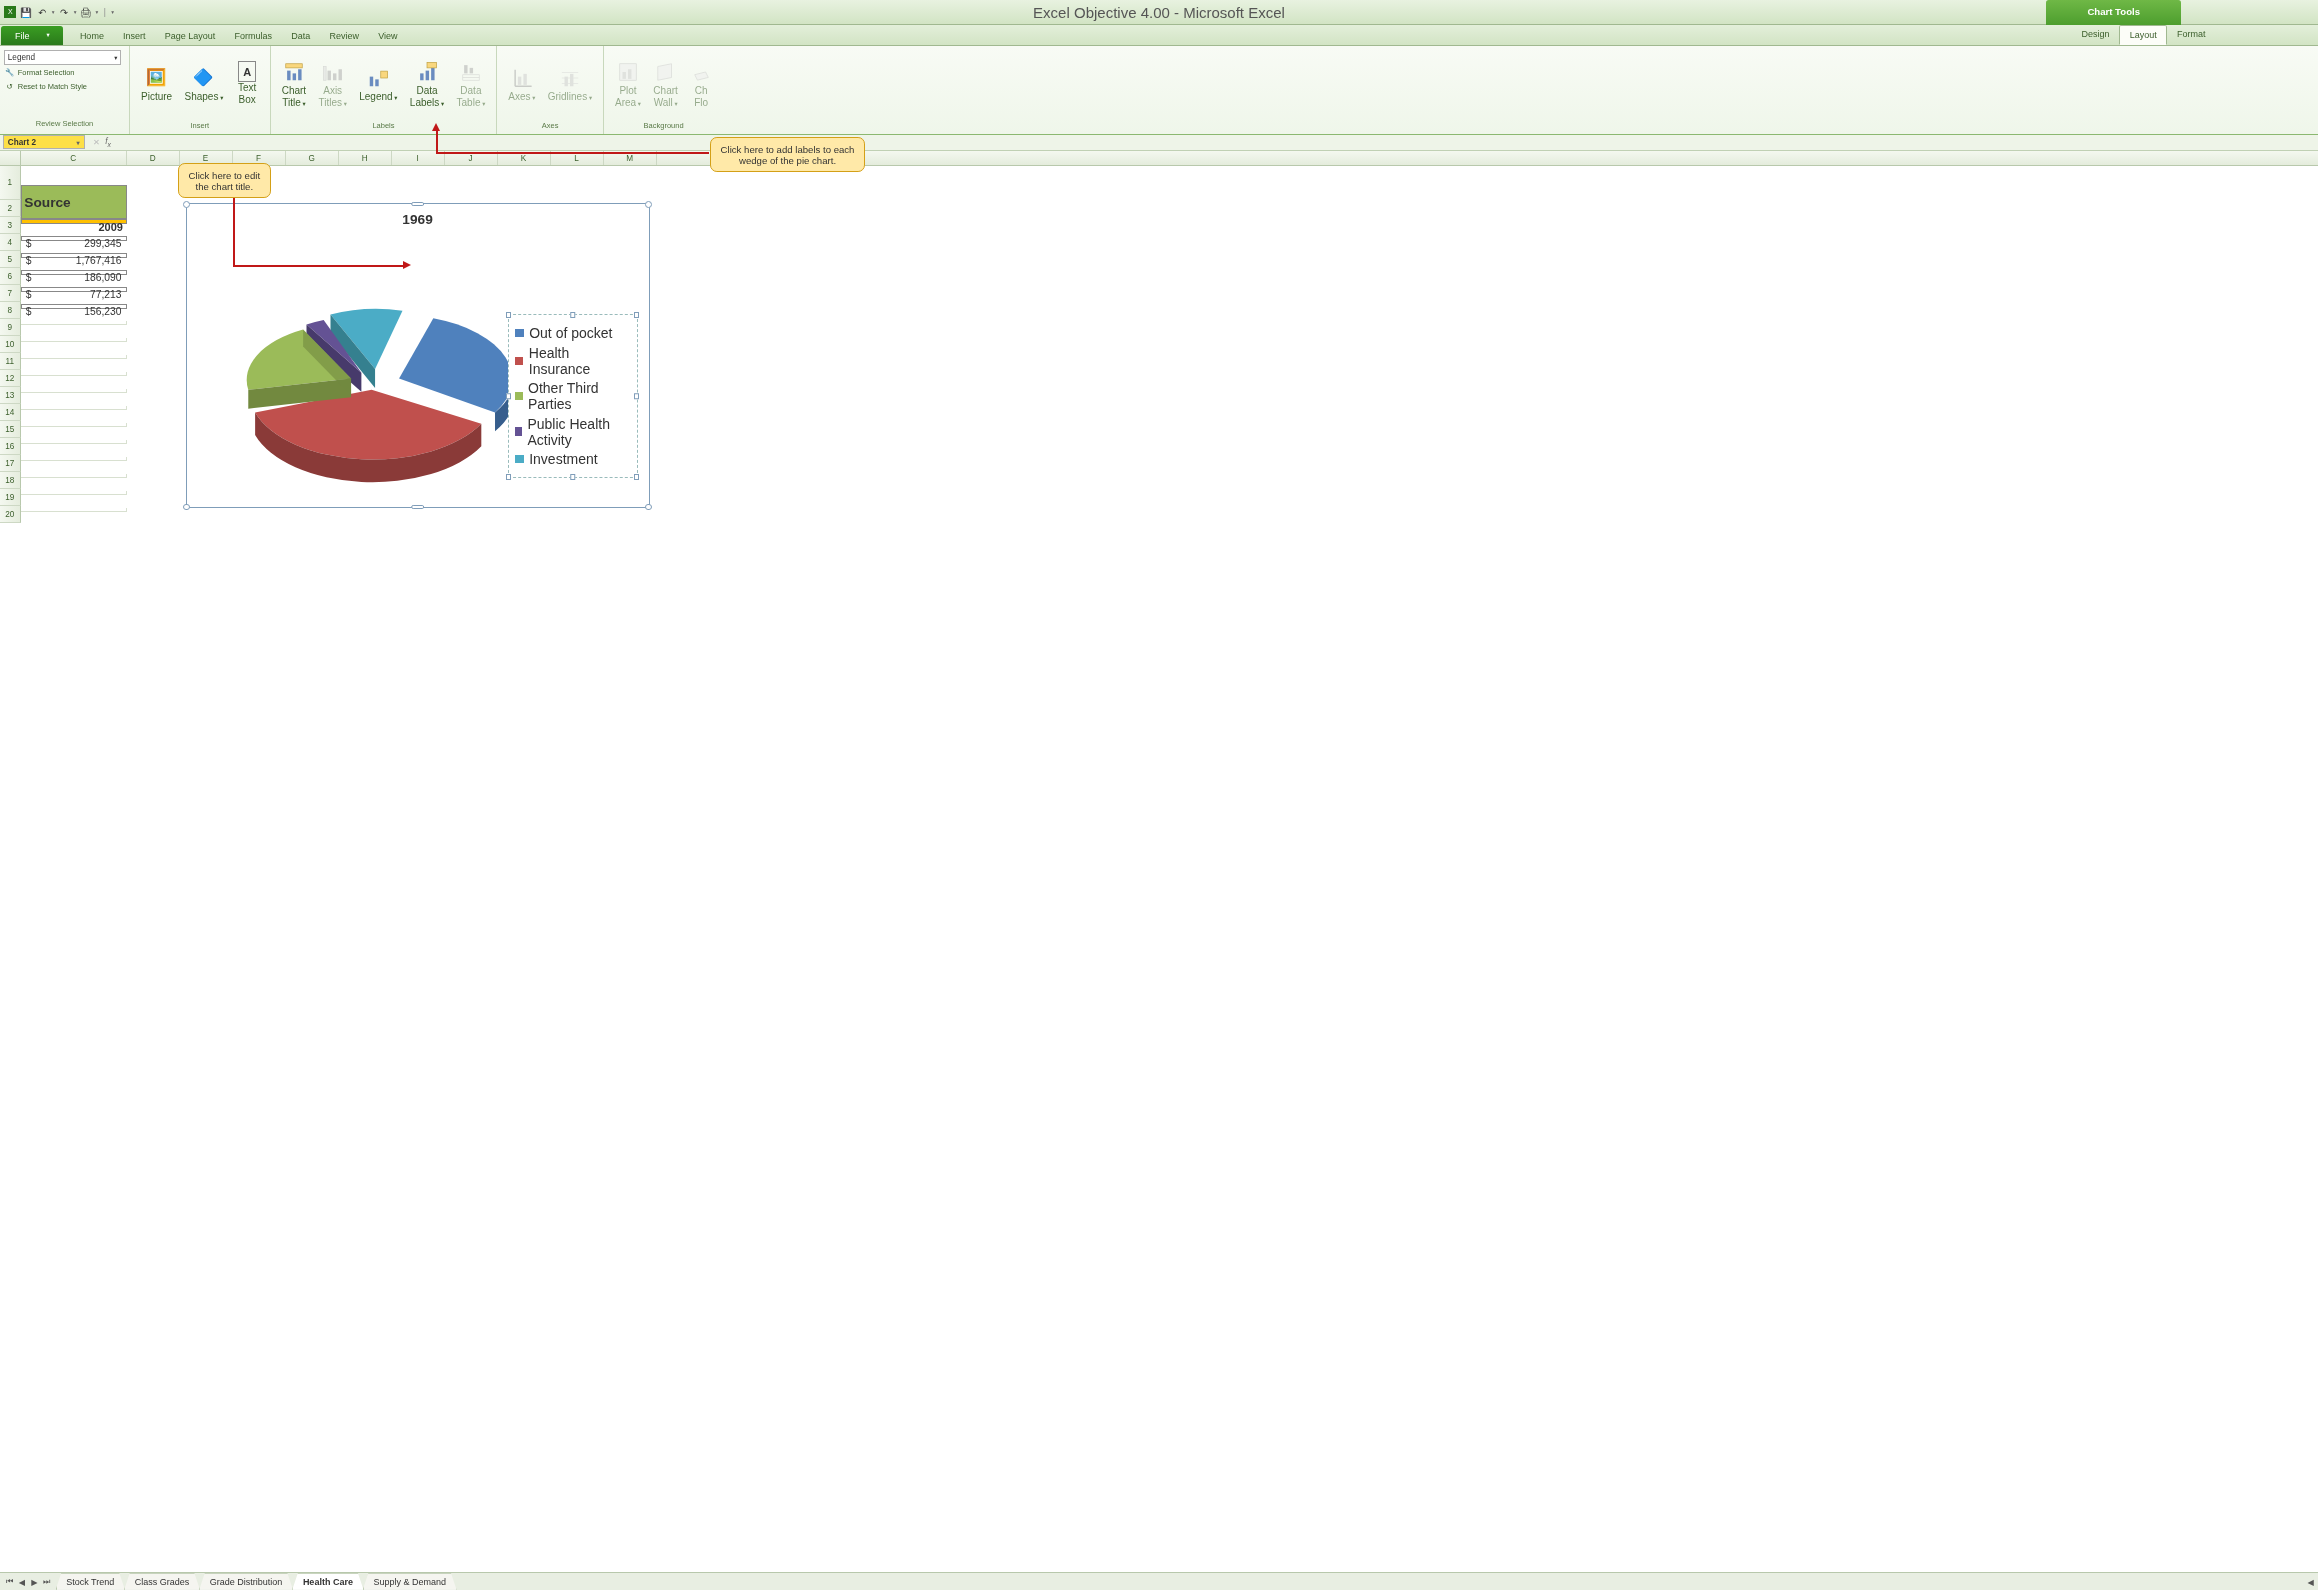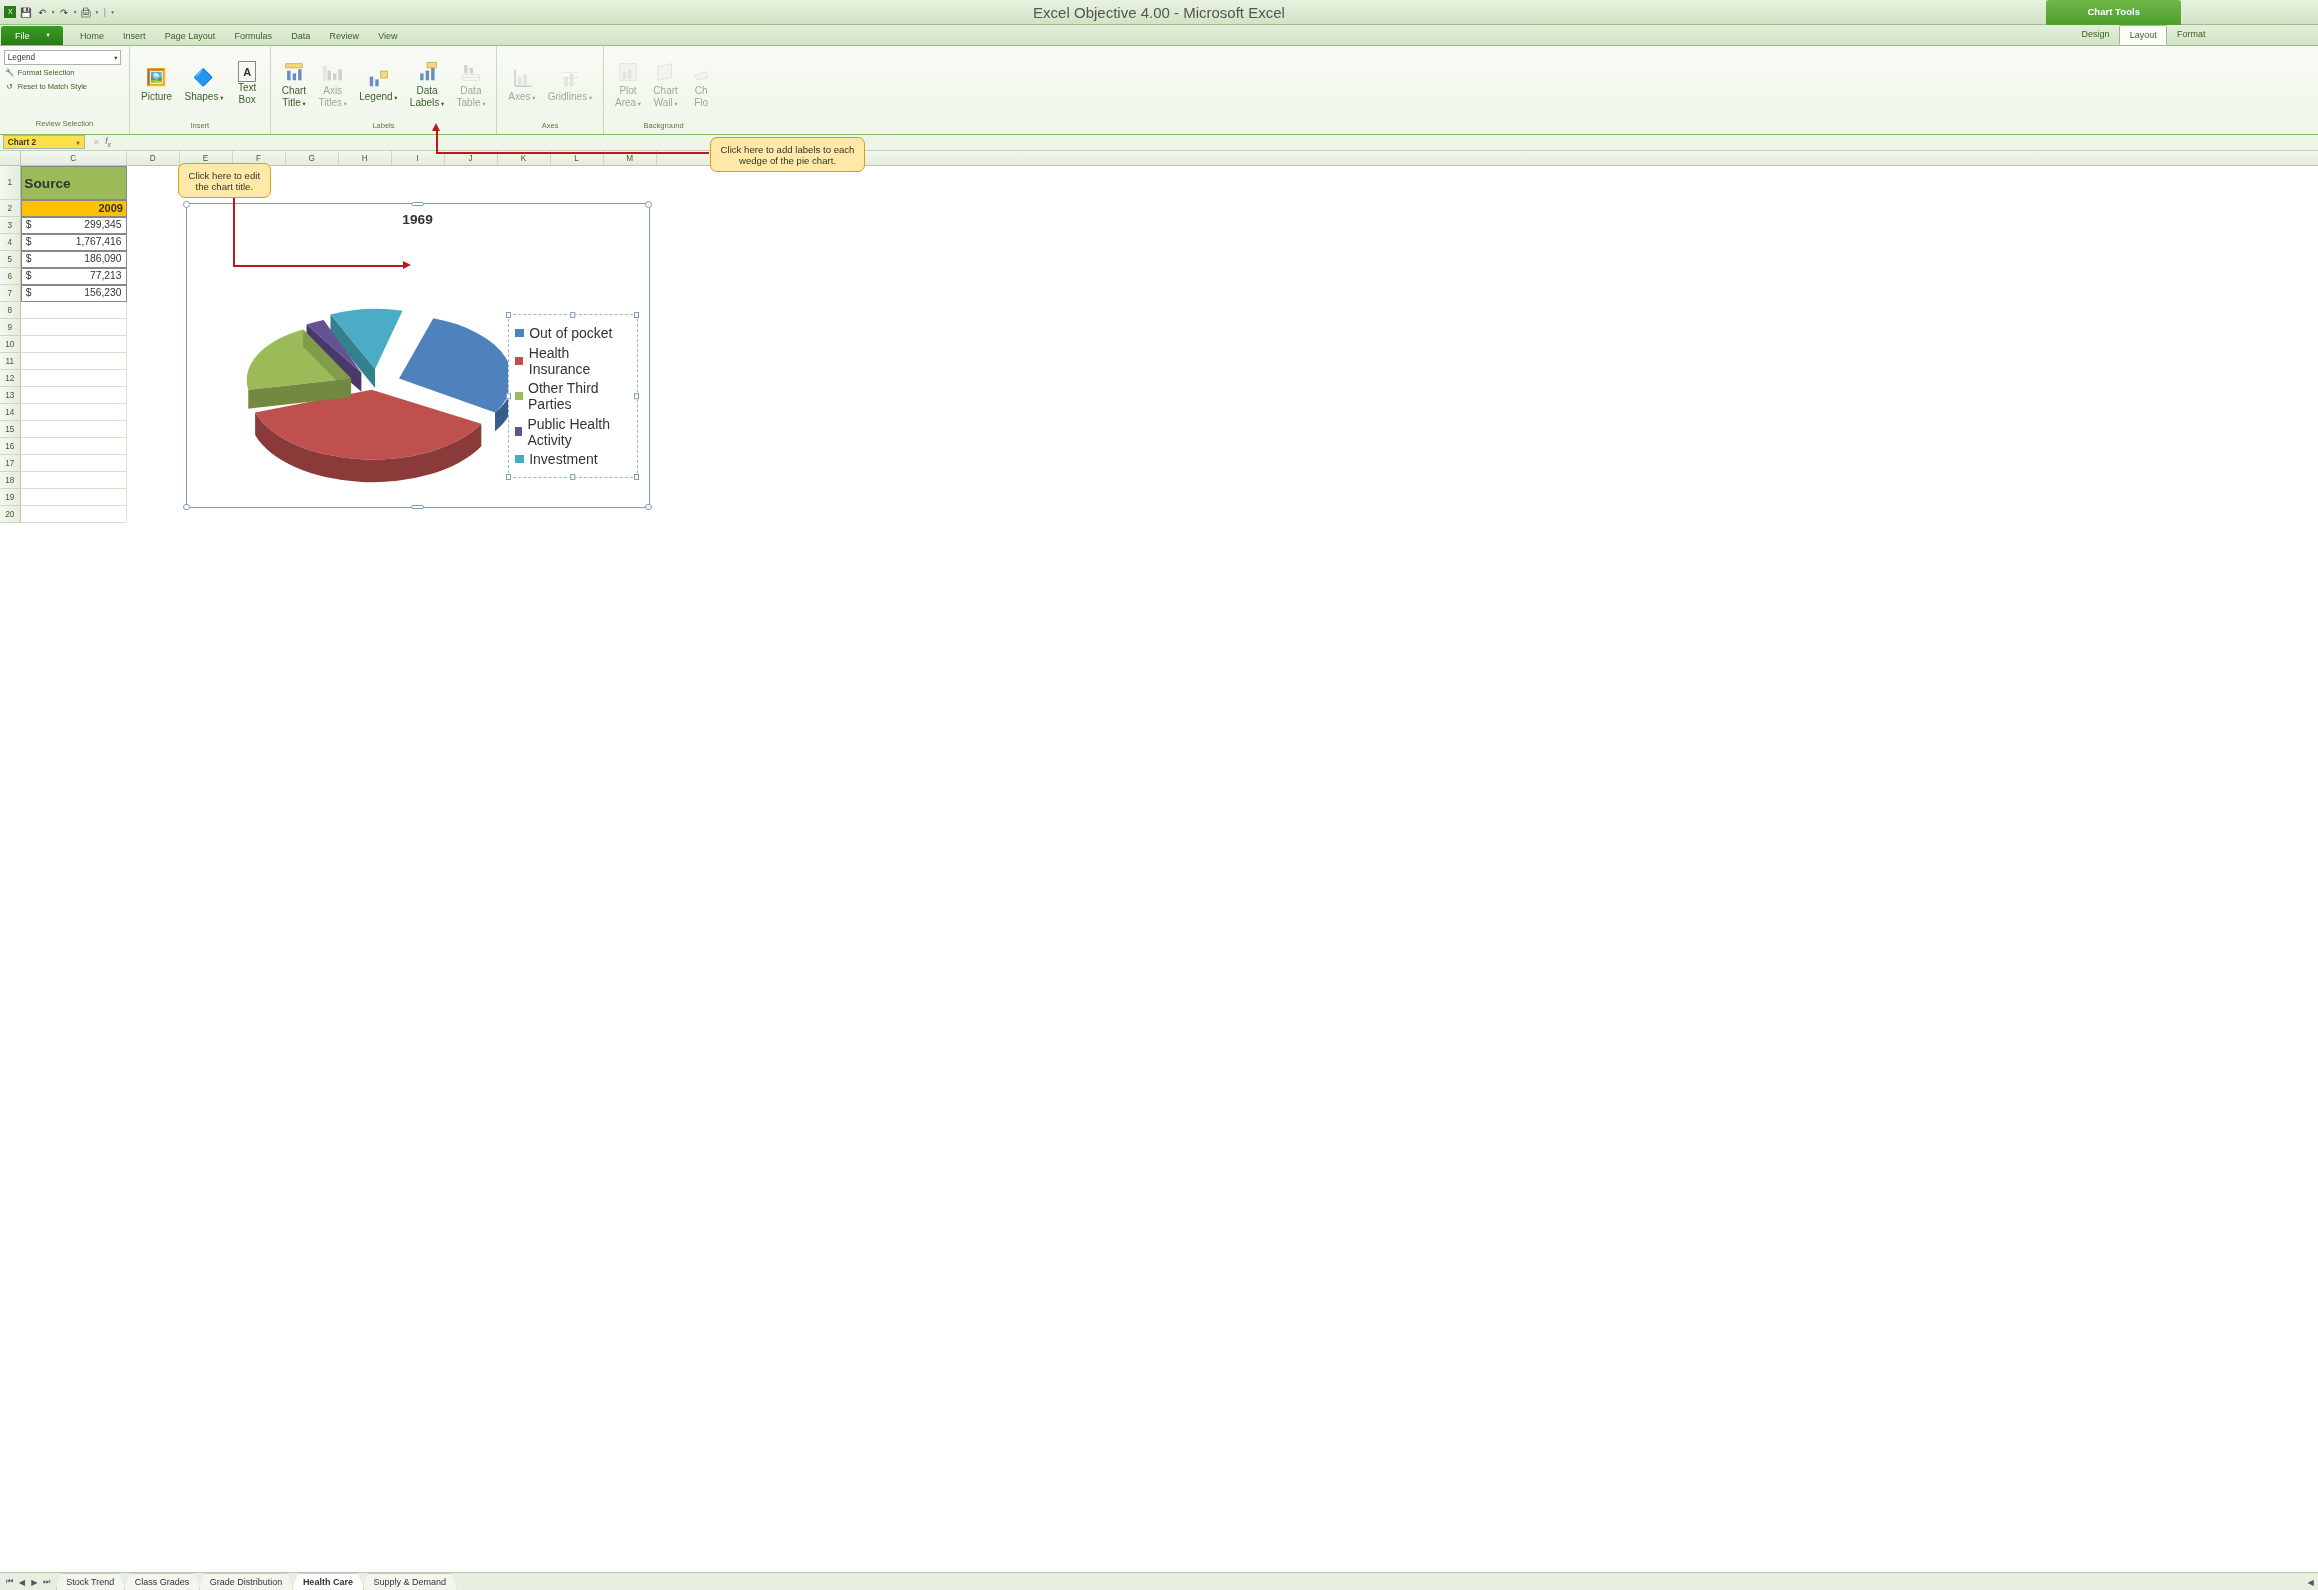--- a/index.html
+++ b/index.html
@@ -44,21 +44,21 @@
 .grid-area { position: relative; }
 .col-headers { display: flex; background: linear-gradient(#f4f8f0, #e4ecdc); border-bottom: 0.7px solid #b8c8ac; height: 15px; }
 .row-header-spacer { width: 20.6px; border-right: 0.7px solid #b8c8ac; }
 .col-header { border-right: 0.7px solid #cdd8c4; text-align: center; color: #3b5e2b; font-size: 8.2px; line-height: 15px; }
 .col-C { width: 106px; } .col-D { width: 53px; } .col-other { width: 53px; }
 .grid-body { display: flex; }
 .row-headers { width: 20.6px; background: linear-gradient(to right, #f4f8f0, #e4ecdc); }
 .row-header { height: 17px; border-bottom: 0.7px solid #cdd8c4; border-right: 0.7px solid #b8c8ac; text-align: center; color: #3b5e2b; font-size: 8.2px; line-height: 17px; }
 .cells { position: relative; flex: 1; }
 .cell-row { display: flex; height: 17px; }
-.cell { border-right: 0.7px solid #d8e0d0; border-bottom: 0.7px solid #d8e0d0; padding: 1.4px 2.7px; font-size: 9px; }
+.cell { border-right: 0.7px solid #d8e0d0; border-bottom: 0.7px solid #d8e0d0; padding: 1.4px 2.7px; font-size: 9px; margin-top: 19px; }
 .cell.c { width: 106px; }
 .source-cell { background: #9bbb59; font-weight: bold; font-size: 13.7px; font-family: Arial; height: 34px !important; line-height: 32px; border: 0.7px solid #888;}
 .year-cell { background: #ffc000; font-weight: bold; font-size: 11px; text-align: right; border: 0.7px solid #888;}
 .money-cell { font-size: 10.3px; display: flex; justify-content: space-between; padding: 1.4px 4.1px; border: 0.7px solid #888;}
 
 
 .chart-object { position: absolute; left: 165px; top: 37px; width: 464px; height: 305px; background: #fff; border: 0.7px solid #7f9db9; }
 .chart-handle { position: absolute; width: 6.9px; height: 6.9px; background: #fff; border: 0.7px solid #7f9db9; border-radius: 50%; }
 .ch-tl { left: -3.4px; top: -3.4px; } .ch-tr { right: -3.4px; top: -3.4px; } .ch-bl { left: -3.4px; bottom: -3.4px; } .ch-br { right: -3.4px; bottom: -3.4px; }
 .ch-tm { left: 50%; top: -2.1px; width: 13.7px; height: 4.1px; border-radius: 2.1px; transform: translateX(-50%);} 

